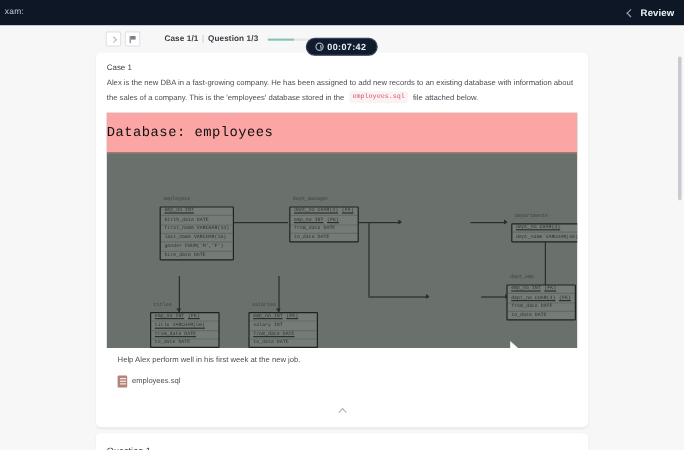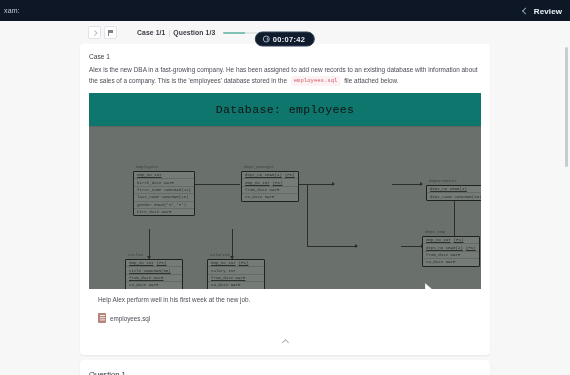--- a/index.html
+++ b/index.html
@@ -196,22 +196,21 @@
     position: relative;
     height: 196px;
     background: #6a716c;
     overflow: hidden;
     cursor: zoom-in;
   }
   .diag-header {
     height: 34px;
     display: flex;
     align-items: center;
-    justify-content: center;
-    background: #0f766e;
+    background: #fca5a5;
     border-bottom: 1px solid #5d645f;
   }
   .diag-title {
     font-family: "Liberation Mono", monospace;
     font-size: 11.5px;
     color: #111;
     letter-spacing: .4px;
   }
   .canvas { position: relative; height: 162px; }
 

